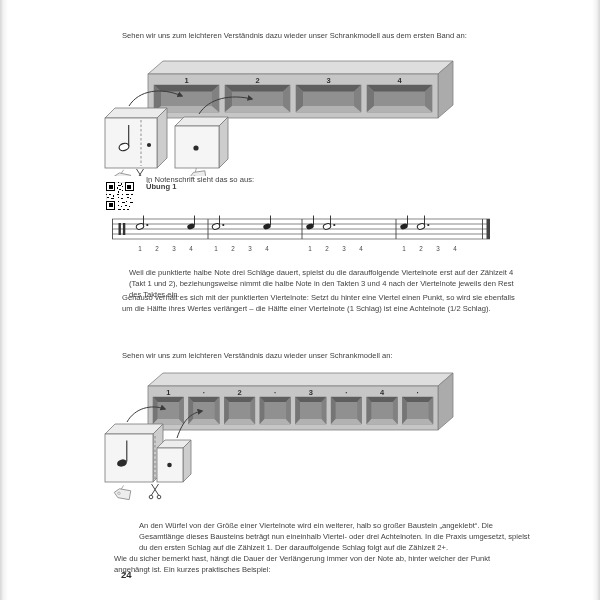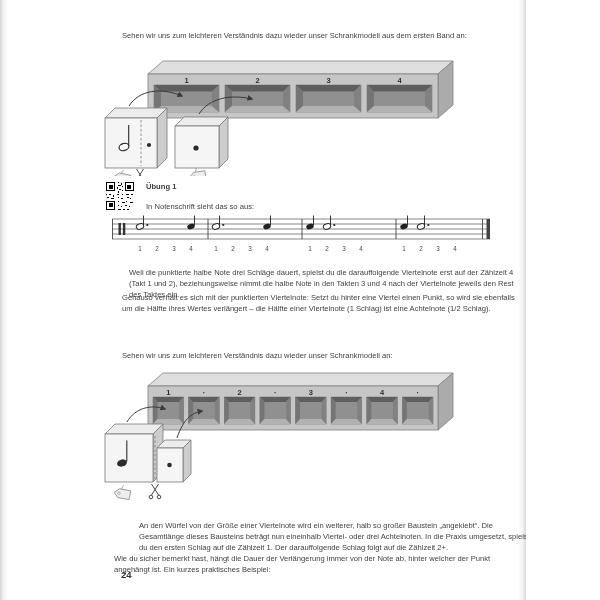--- a/index.html
+++ b/index.html
@@ -1,16 +1,16 @@
 <!DOCTYPE html>
 <html><head>
 <meta charset="utf-8">
 <style>
   html,body{margin:0;padding:0;background:#ffffff}
-  #page{position:relative;width:526px;height:600px;background:#ffffff;
+  #page{position:relative;width:600px;height:600px;background:#ffffff;
         font-family:"Liberation Sans",sans-serif;color:#3f3f3f;overflow:hidden}
   .t{position:absolute;font-size:7.6px;line-height:11px;color:#3f3f3f}
   .bold{font-weight:bold}
   .abs{position:absolute}
   svg text{font-family:"Liberation Sans",sans-serif}
   .slot{font-size:7.5px;font-weight:bold;fill:#2e2e2e;text-anchor:middle}
   .beat{font-size:6.3px;fill:#4a4a4a;text-anchor:middle}
   .pagenum{position:absolute;left:121px;top:569px;font-size:9.5px;font-weight:bold;color:#2f2f2f}
   .edge{position:absolute;top:0;bottom:0;width:8px;pointer-events:none}
   .edge-left{left:0;background:linear-gradient(90deg,#d6d6d6 0,#f2f2f2 40%,rgba(255,255,255,0) 100%)}
@@ -97,21 +97,21 @@
 
   <svg class="abs" style="left:106px;top:182px" width="28" height="28" viewBox="0 0 21 21" shape-rendering="crispEdges">
     <rect width="21" height="21" fill="#ffffff" stroke="#bbbbbb" stroke-width="0.3"></rect>
     <path fill="#000000" d="M0,0h7v7h-7z M14,0h7v7h-7z M0,14h7v7h-7z"></path>
     <path fill="#ffffff" d="M1,1h5v5h-5z M15,1h5v5h-5z M1,15h5v5h-5z"></path>
     <path fill="#000000" d="M2,2h3v3h-3z M16,2h3v3h-3z M2,16h3v3h-3z"></path>
     <path fill="#000000" d="M9,0h1v1h-1z M11,1h1v1h-1z M9,2h2v1h-2z M12,3h1v1h-1z M8,4h1v1h-1z M10,5h1v1h-1z M12,6h1v1h-1z M9,7h1v1h-1z M0,9h1v1h-1z M2,9h2v1h-2z M5,10h1v1h-1z M8,9h2v1h-2z M12,9h1v1h-1z M15,9h2v1h-2z M19,9h1v1h-1z M1,11h1v1h-1z M4,12h2v1h-2z M9,11h1v1h-1z M11,12h2v1h-2z M16,11h1v1h-1z M18,12h1v1h-1z M9,14h1v1h-1z M12,15h2v1h-2z M15,14h1v1h-1z M18,15h2v1h-2z M9,17h1v1h-1z M11,18h1v1h-1z M14,17h2v1h-2z M17,18h1v1h-1z M9,20h2v1h-2z M13,20h1v1h-1z M16,20h1v1h-1z"></path>
   </svg>
 
   <div class="t bold" style="left:146px;top:181px">Übung 1</div>
-  <div class="t" style="left:146px;top:201px">In Notenschrift sieht das so aus:</div>
+  <div class="t" style="left:146px;top:174px">In Notenschrift sieht das so aus:</div>
 
   <svg class="abs" style="left:110px;top:212px" width="382" height="44" viewBox="0 0 382 44">
     <g stroke="#555555" stroke-width="0.7">
       <line x1="2" y1="7" x2="380" y2="7"></line>
       <line x1="2" y1="12" x2="380" y2="12"></line>
       <line x1="2" y1="17" x2="380" y2="17"></line>
       <line x1="2" y1="22" x2="380" y2="22"></line>
       <line x1="2" y1="27" x2="380" y2="27"></line>
     </g>
     <g fill="#333333">

